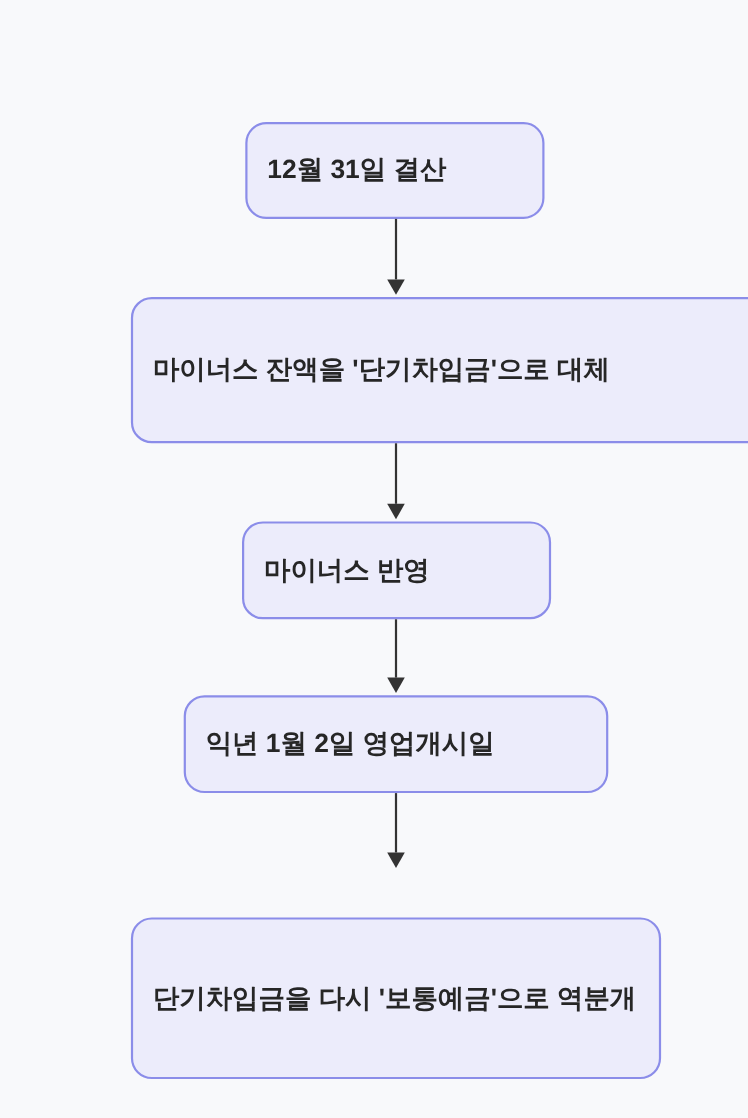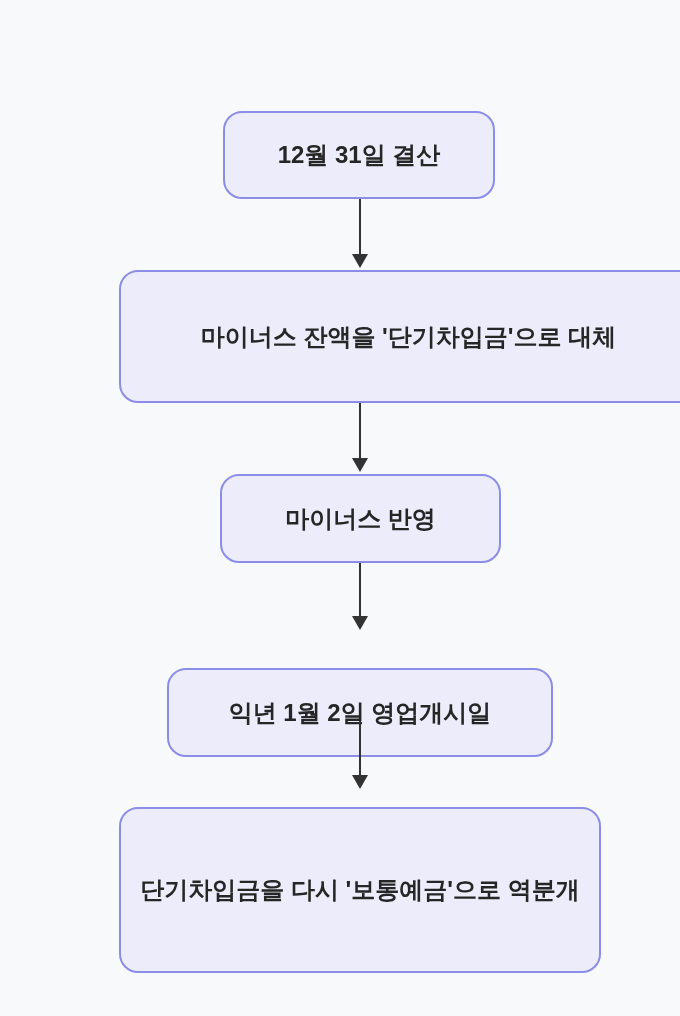--- a/index.html
+++ b/index.html
@@ -23,21 +23,20 @@
     height: 1016px;
     background: var(--bg);
   }
   .node {
     position: absolute;
     background: var(--node-fill);
     border: 2px solid var(--node-border);
     border-radius: 19px;
     display: flex;
     align-items: center;
-    justify-content: center;
     padding: 6px 18px;
   }
   .node-label {
     font-size: 24px;
     font-weight: 700;
     line-height: 48px;
     color: var(--text);
     text-align: center;
     word-break: normal;
   }
@@ -86,26 +85,26 @@
 
   <div class="node" style="left:220px; top:474px; width:281px; height:89px;">
     <span class="node-label">마이너스 반영</span>
   </div>
 
   <div class="arrow" style="left:352px; top:563px; height:67px;">
     <div class="line"></div>
     <div class="head"></div>
   </div>
 
-  <div class="node" style="left:167px; top:668px; width:386px; height:89px;">
+  <div class="node" style="left:167px; top:632px; width:386px; height:89px;">
     <span class="node-label">익년 1월 2일 영업개시일</span>
   </div>
 
   <div class="arrow" style="left:352px; top:721px; height:68px;">
     <div class="line"></div>
     <div class="head"></div>
   </div>
 
-  <div class="node" style="left:119px; top:807px; width:482px; height:166px;">
+  <div class="node" style="left:119px; top:834px; width:482px; height:147px;">
     <span class="node-label">단기차입금을 다시 '보통예금'으로 역분개</span>
   </div>
 
 </div>
 
 </body></html>

